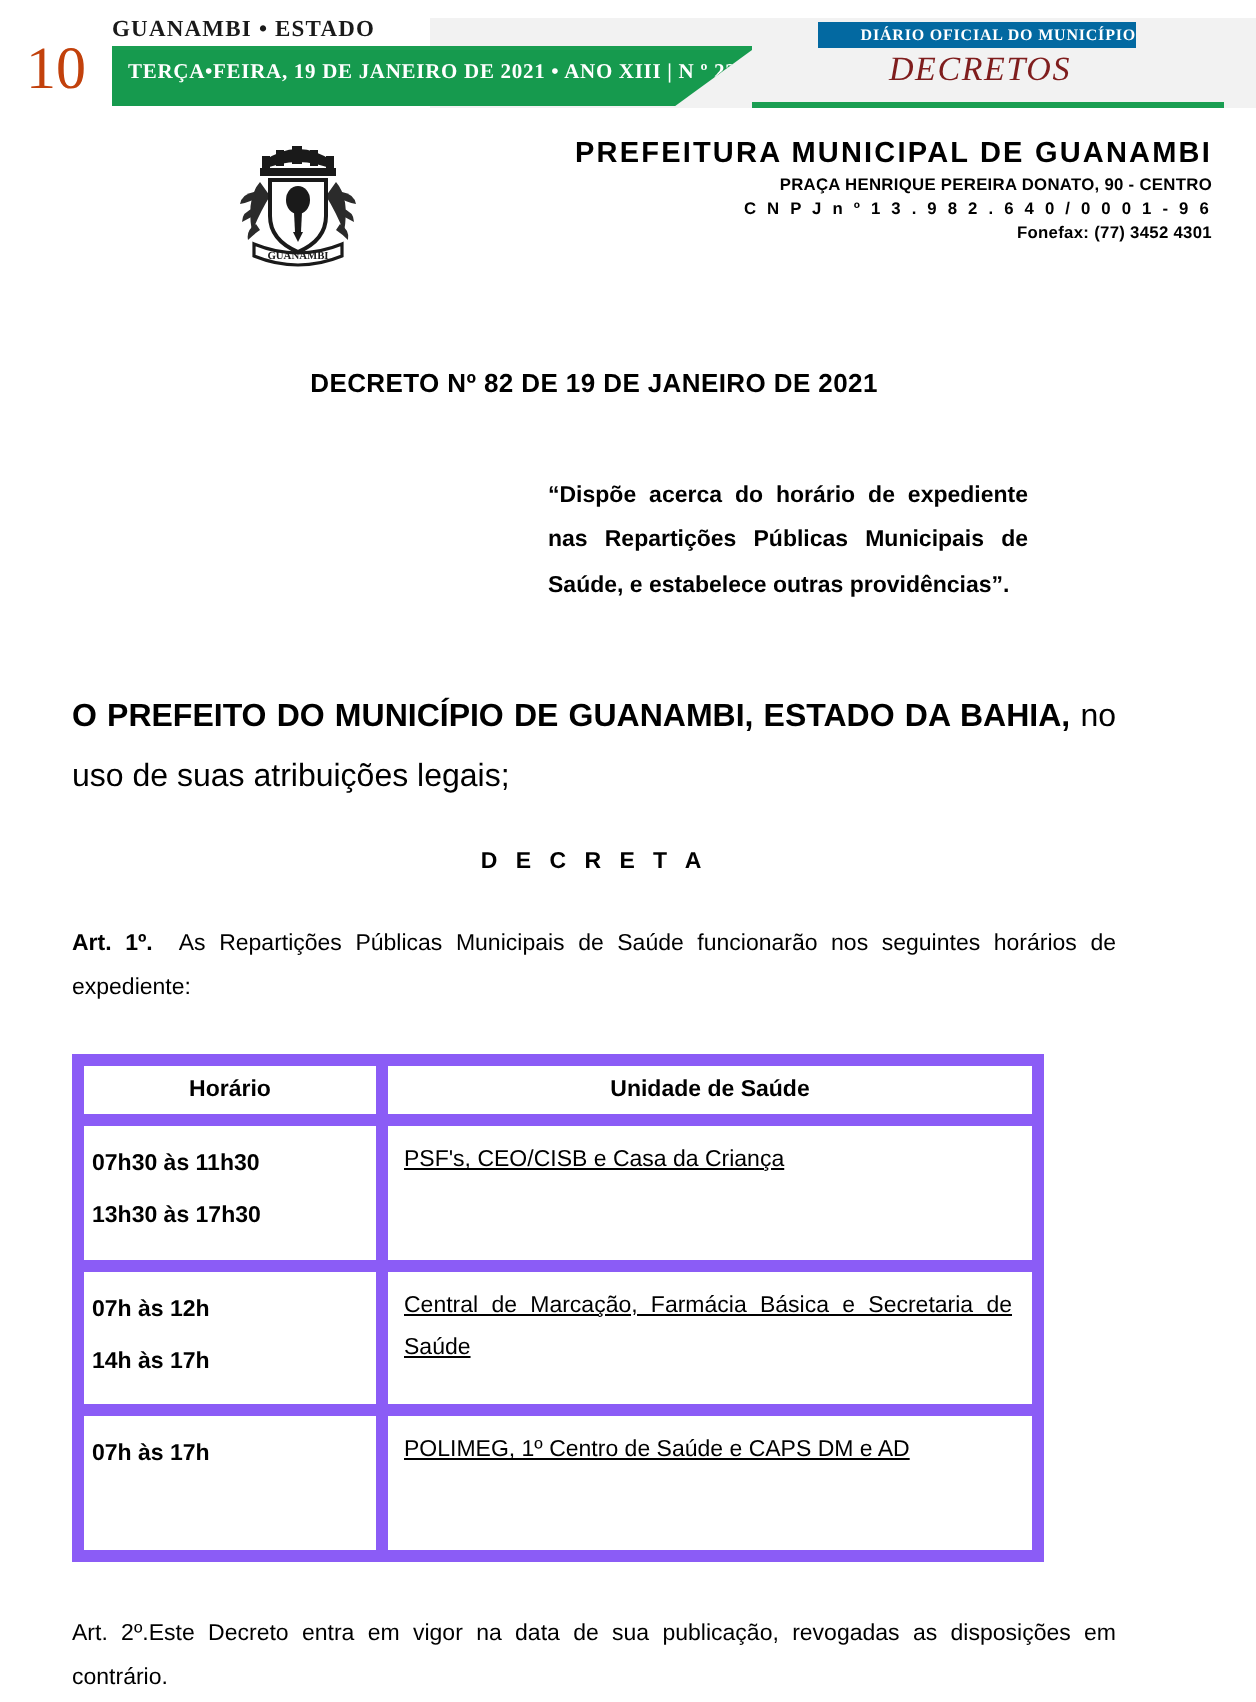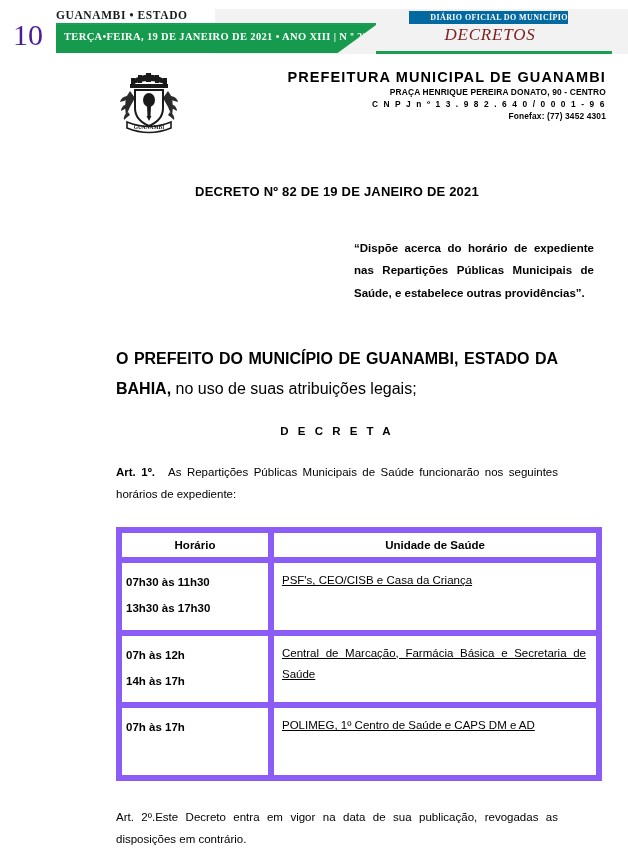--- a/index.html
+++ b/index.html
@@ -69,21 +69,21 @@
     color: #ffffff;
     white-space: nowrap;
   }
   .mast-pagenum {
     position: absolute;
     left: 13px;
     top: 20px;
     font-family: "Liberation Serif", serif;
     font-size: 30px;
     line-height: 1;
-    color: #4c1d95;
+    color: #c2410c;
     z-index: 3;
   }
   .mast-badge {
     position: absolute;
     left: 409px;
     top: 11px;
     width: 159px;
     height: 13px;
     background: #0369a1;
     color: #ffffff;
@@ -150,21 +150,21 @@
     margin-top: 2px;
     white-space: nowrap;
   }
   .org-sub.spaced {
     letter-spacing: 1.6px;
   }
 
   
   .doc {
     position: relative;
-    padding: 0 70px 0 116px;
+    padding: 0 70px 0 36px;
   }
   .decree-title {
     text-align: center;
     font-size: 13px;
     font-weight: bold;
     letter-spacing: 0.2px;
     margin-top: 38px;
     white-space: nowrap;
   }
   .epigraph {

